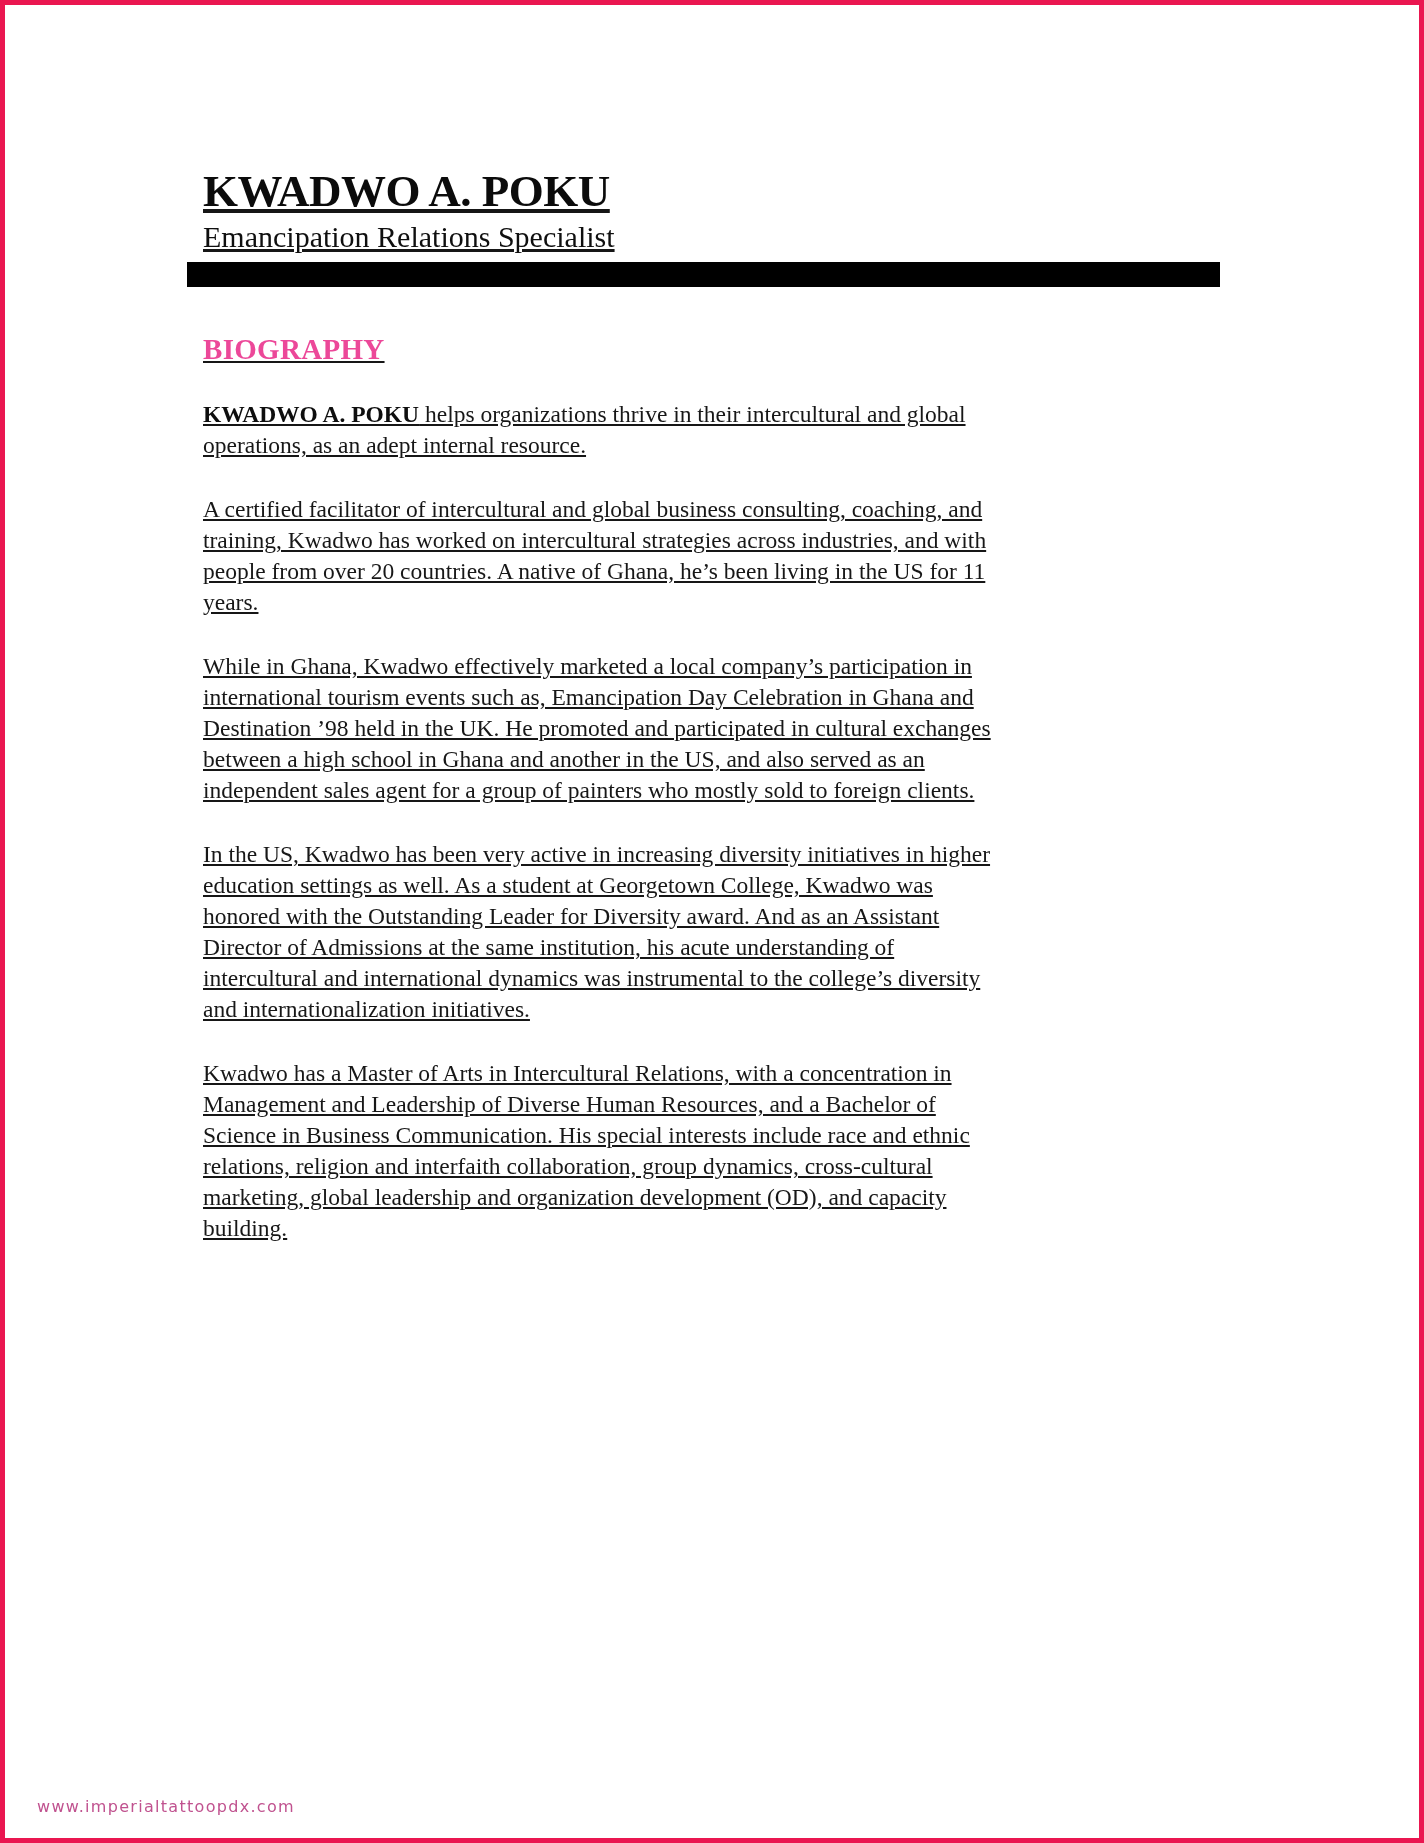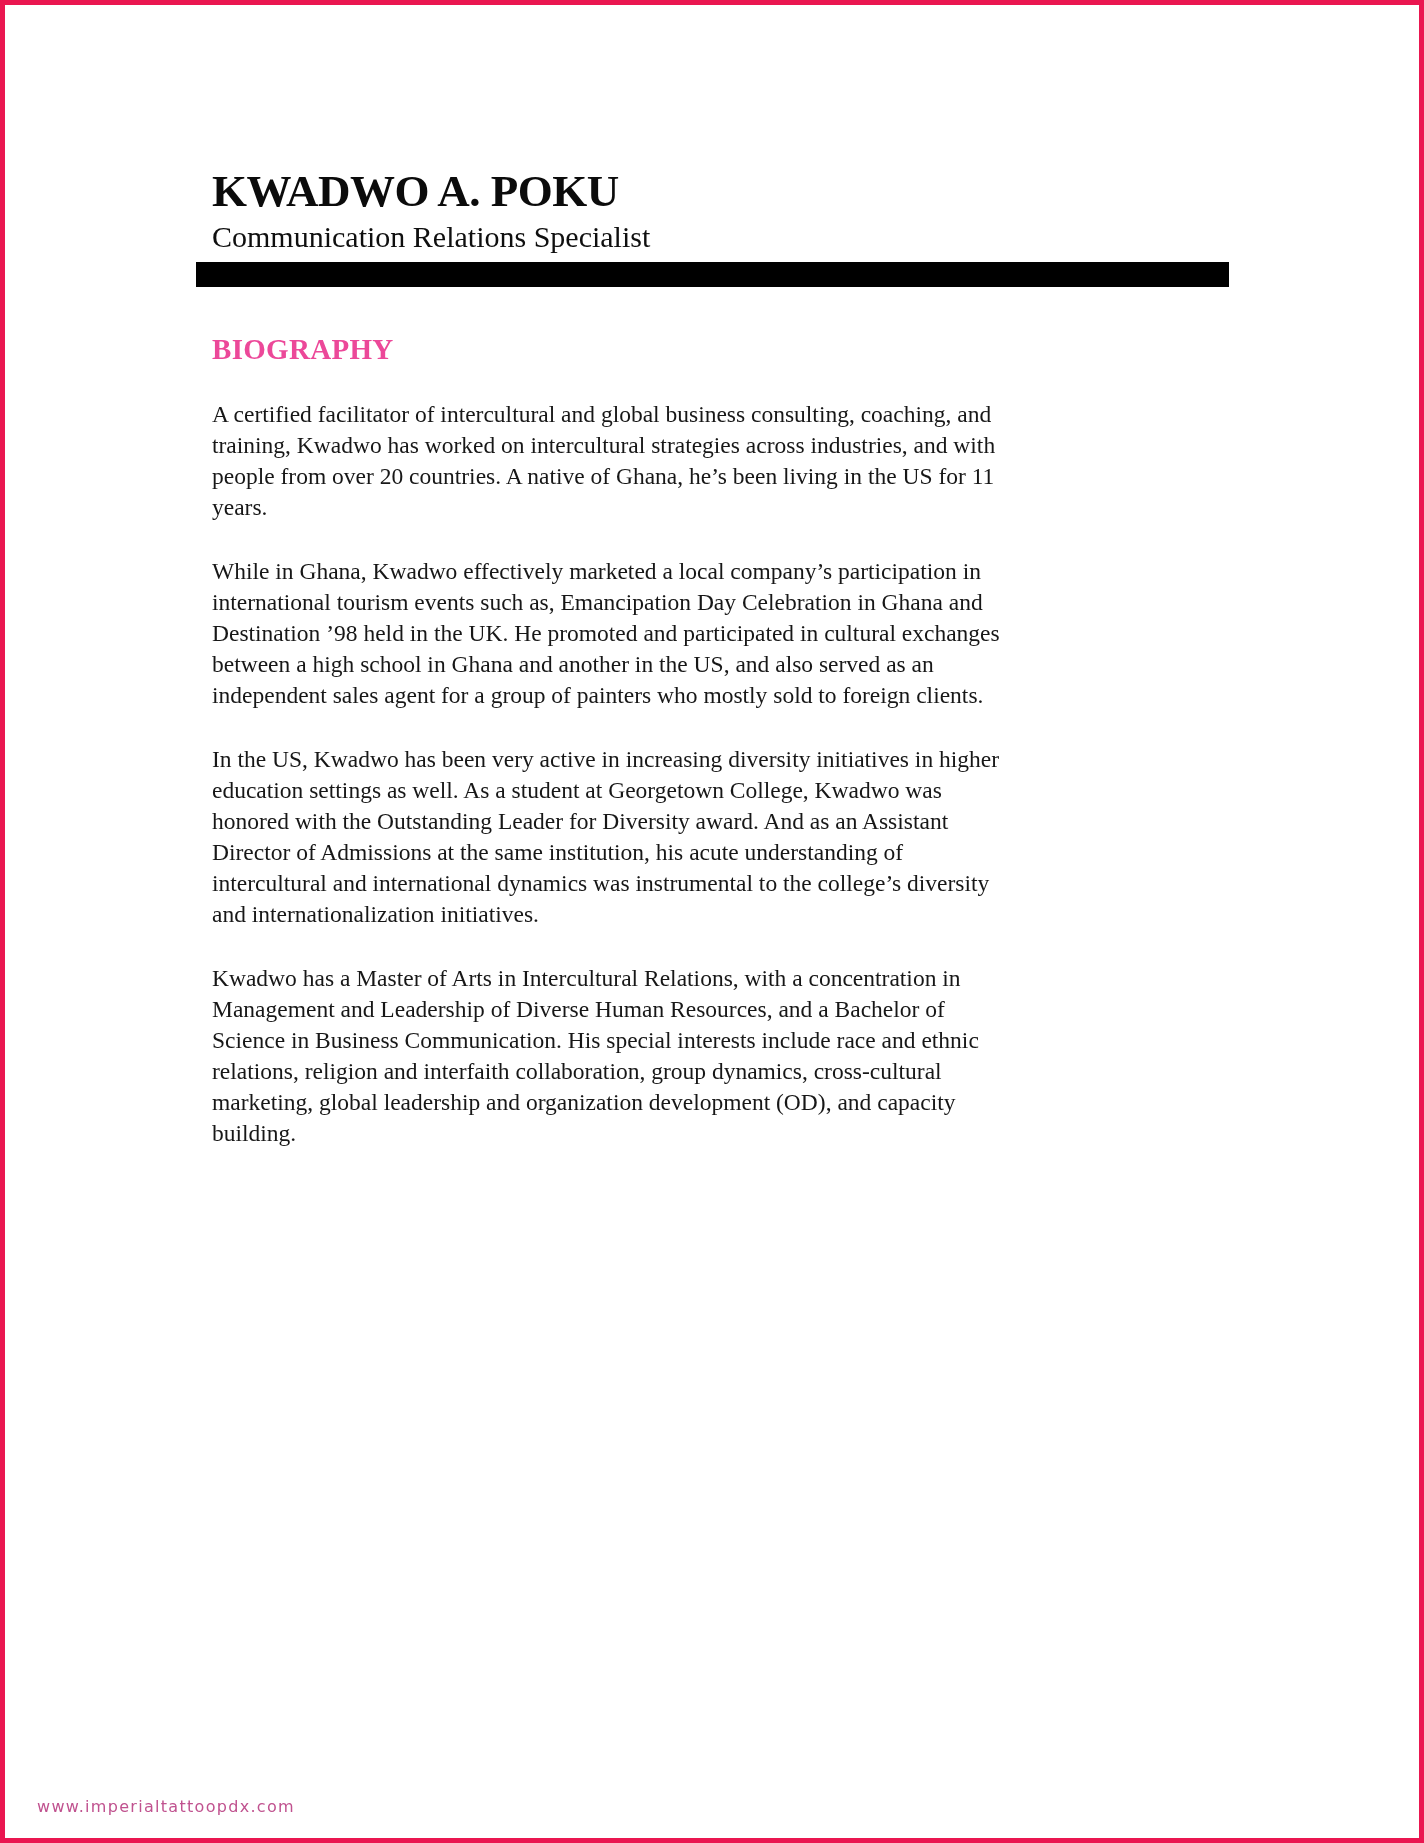--- a/index.html
+++ b/index.html
@@ -13,23 +13,24 @@
     height: 1843px;
     box-sizing: border-box;
     background: #ffffff;
     border: 5px solid #ea1650;
     overflow: hidden;
     font-family: "Liberation Serif", serif;
     color: #161616;
   }
   .content {
     position: absolute;
-    left: 207px;
+    left: 198px;
     top: 160px;
     width: 1060px;
+    text-decoration: underline;
   }
   .person-name {
     margin: 0;
     font-size: 45px;
     line-height: 52px;
     font-weight: 700;
     letter-spacing: -0.5px;
     color: #0b0b0b;
     font-family: "Liberation Serif", serif;
   }
@@ -77,26 +78,28 @@
   }
 </style>
 </head>
 <body>
 
 <div class="page">
   <div class="content">
 
     <header>
       <h1 class="person-name">KWADWO A. POKU</h1>
-      <div class="person-title">Communication Relations Specialist</div>
+      <div class="person-title">Emancipation Relations Specialist</div>
       <div class="divider-bar"></div>
     </header>
 
     <h2 class="section-heading">BIOGRAPHY</h2>
 
+    <p class="body-text"><strong>KWADWO A. POKU</strong><span> helps organizations thrive in their intercultural and global
+operations, as an adept internal resource.</span></p>
 
     <p class="body-text">A certified facilitator of intercultural and global business consulting, coaching, and
 training, Kwadwo has worked on intercultural strategies across industries, and with
 people from over 20 countries. A native of Ghana, he’s been living in the US for 11
 years.</p>
 
     <p class="body-text">While in Ghana, Kwadwo effectively marketed a local company’s participation in
 international tourism events such as, Emancipation Day Celebration in Ghana and
 Destination ’98 held in the UK. He promoted and participated in cultural exchanges
 between a high school in Ghana and another in the US, and also served as an

